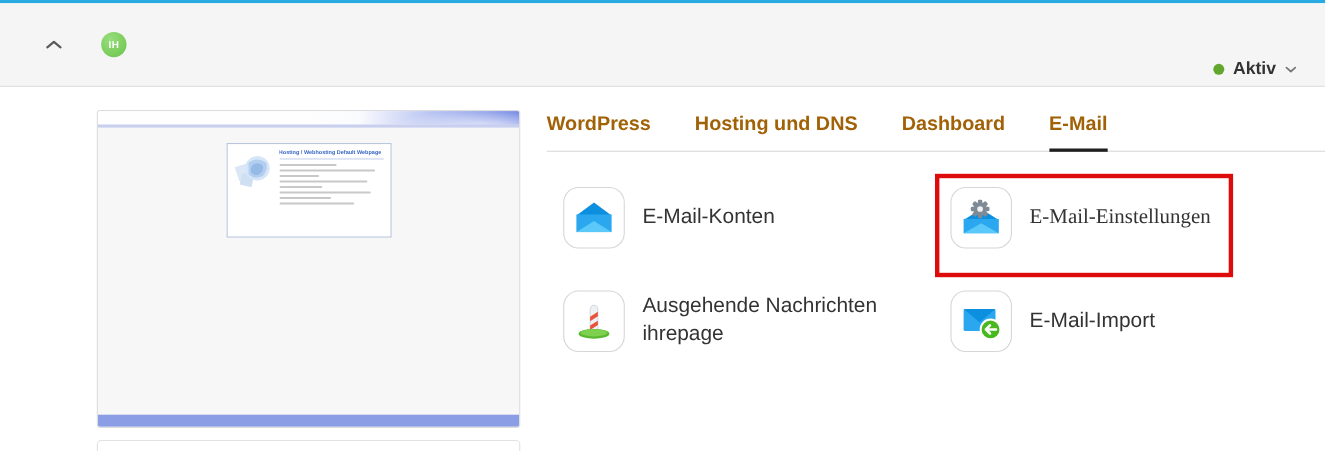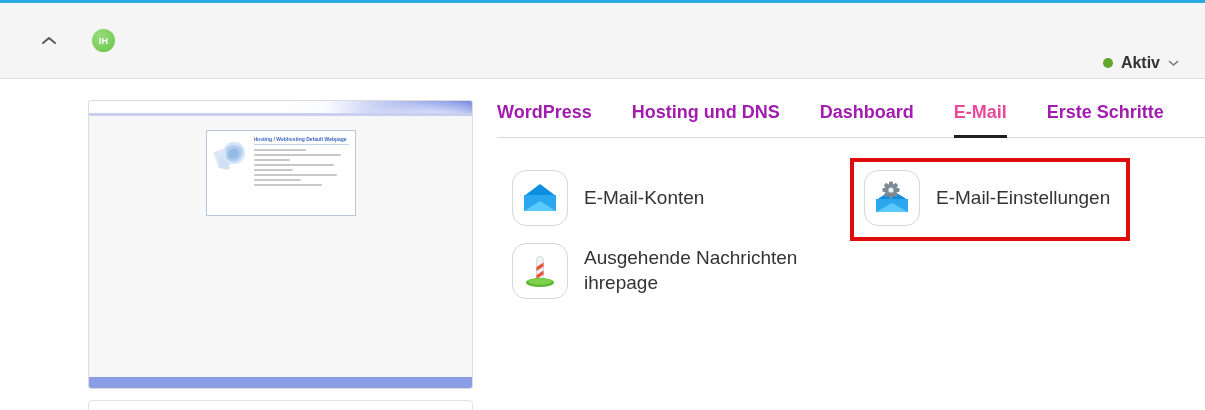--- a/index.html
+++ b/index.html
@@ -55,36 +55,37 @@
   
   .next-card {
     position:absolute; left:88px; top:320px; width:385px; height:30px;
     border:1px solid #e2e2e2; border-radius:4px; background:#fff;
   }
 
   
   .content-right { position:absolute; left:497px; top:0; right:0; }
   .tabs { display:flex; gap:40px; border-bottom:1px solid #d9d9d9; padding-top:22px; }
   .tab {
-    font-size:18px; font-weight:600; color:#a21caf; padding-bottom:12px;
+    font-size:18px; font-weight:600; color:#a16207; padding-bottom:12px;
     border-bottom:3px solid transparent; margin-bottom:-1px; cursor:pointer; white-space:nowrap;
   }
-  .tab.active { color:#ec4899; border-bottom-color:#1f1f1f; }
-
-  .tiles { margin-top:32px; margin-left:15px; display:grid; grid-template-columns:352px auto; row-gap:16px; align-items:start; }
+  .tab.active { color:#a16207; border-bottom-color:#1f1f1f; }
+
+  .tiles { margin-top:32px; margin-left:15px; display:grid; grid-template-columns:352px auto; row-gap:26px; align-items:start; }
   .tile { display:flex; align-items:center; gap:16px; cursor:pointer; }
   .tile-icon-btn {
     width:56px; height:56px; border:1px solid #d6d6d6; border-radius:14px; background:#fff;
     display:flex; align-items:center; justify-content:center; flex:0 0 auto;
   }
   .tile-label { font-size:19px; color:#333; max-width:245px; line-height:1.3; }
 
   .highlight-frame {
-    border:4px solid #dd0b0b; padding:8px 16px 11px 10px; width:max-content;
+    border:4px solid #dd0b0b; padding:8px 16px 22px 10px; width:max-content;
     margin:-12px 16px -14px -14px;
+    font-family:Liberation Serif, serif;
   }
 </style>
 </head>
 <body>
 
 <div class="screen">
   <div class="top-line"></div>
 
   <div class="header">
     <div class="collapse-btn">
@@ -134,21 +135,20 @@
     </div>
 
     <div class="next-card"></div>
 
     <div class="content-right">
       <div class="tabs">
         <div class="tab">WordPress</div>
         <div class="tab">Hosting und DNS</div>
         <div class="tab">Dashboard</div>
         <div class="tab active">E-Mail</div>
-        <div class="tab">Erste Schritte</div>
       </div>
 
       <div class="tiles">
 
         <div class="tile">
           <div class="tile-icon-btn">
             <svg width="36" height="36" viewBox="0 0 36 36">
               <polygon points="18,4 34,16 2,16" fill="#0d8fe0"></polygon>
               <rect x="2" y="15" width="32" height="16" fill="#2aa7ee"></rect>
               <polygon points="2,31 18,21 34,31" fill="#5ac8f8"></polygon>
@@ -184,17 +184,28 @@
               <path d="M14.5 8 Q14.5 3.5 18 3.5 Q21.5 3.5 21.5 8 V30 H14.5 Z" fill="#eef0f3" stroke="#c7ccd3" stroke-width="0.7"></path>
               <polygon points="14.5,14 21.5,9.5 21.5,13.5 14.5,18" fill="#e8543a"></polygon>
               <polygon points="14.5,22 21.5,17.5 21.5,21.5 14.5,26" fill="#e8543a"></polygon>
               <ellipse cx="18" cy="29.5" rx="14" ry="4.5" fill="#5cb830"></ellipse>
               <ellipse cx="18" cy="28.6" rx="12" ry="3.2" fill="#7ed14e"></ellipse>
             </svg>
           </div>
           <div class="tile-label">Ausgehende Nachrichten ihrepage</div>
         </div>
 
+        <div class="tile">
+          <div class="tile-icon-btn">
+            <svg width="36" height="36" viewBox="0 0 36 36">
+              <rect x="2" y="7" width="29" height="20" rx="1.5" fill="#2aa7ee"></rect>
+              <polygon points="2,7 31,7 16.5,19" fill="#0d8fe0"></polygon>
+              <circle cx="26.5" cy="25.5" r="9" fill="#49b81f" stroke="#ffffff" stroke-width="1.8"></circle>
+              <path d="M31.5 25.5 H23 M26 21.8 L22.2 25.5 L26 29.2" stroke="#ffffff" stroke-width="2.3" fill="none" stroke-linecap="round" stroke-linejoin="round"></path>
+            </svg>
+          </div>
+          <div class="tile-label">E-Mail-Import</div>
+        </div>
 
       </div>
     </div>
   </div>
 </div>
 
 </body></html>

